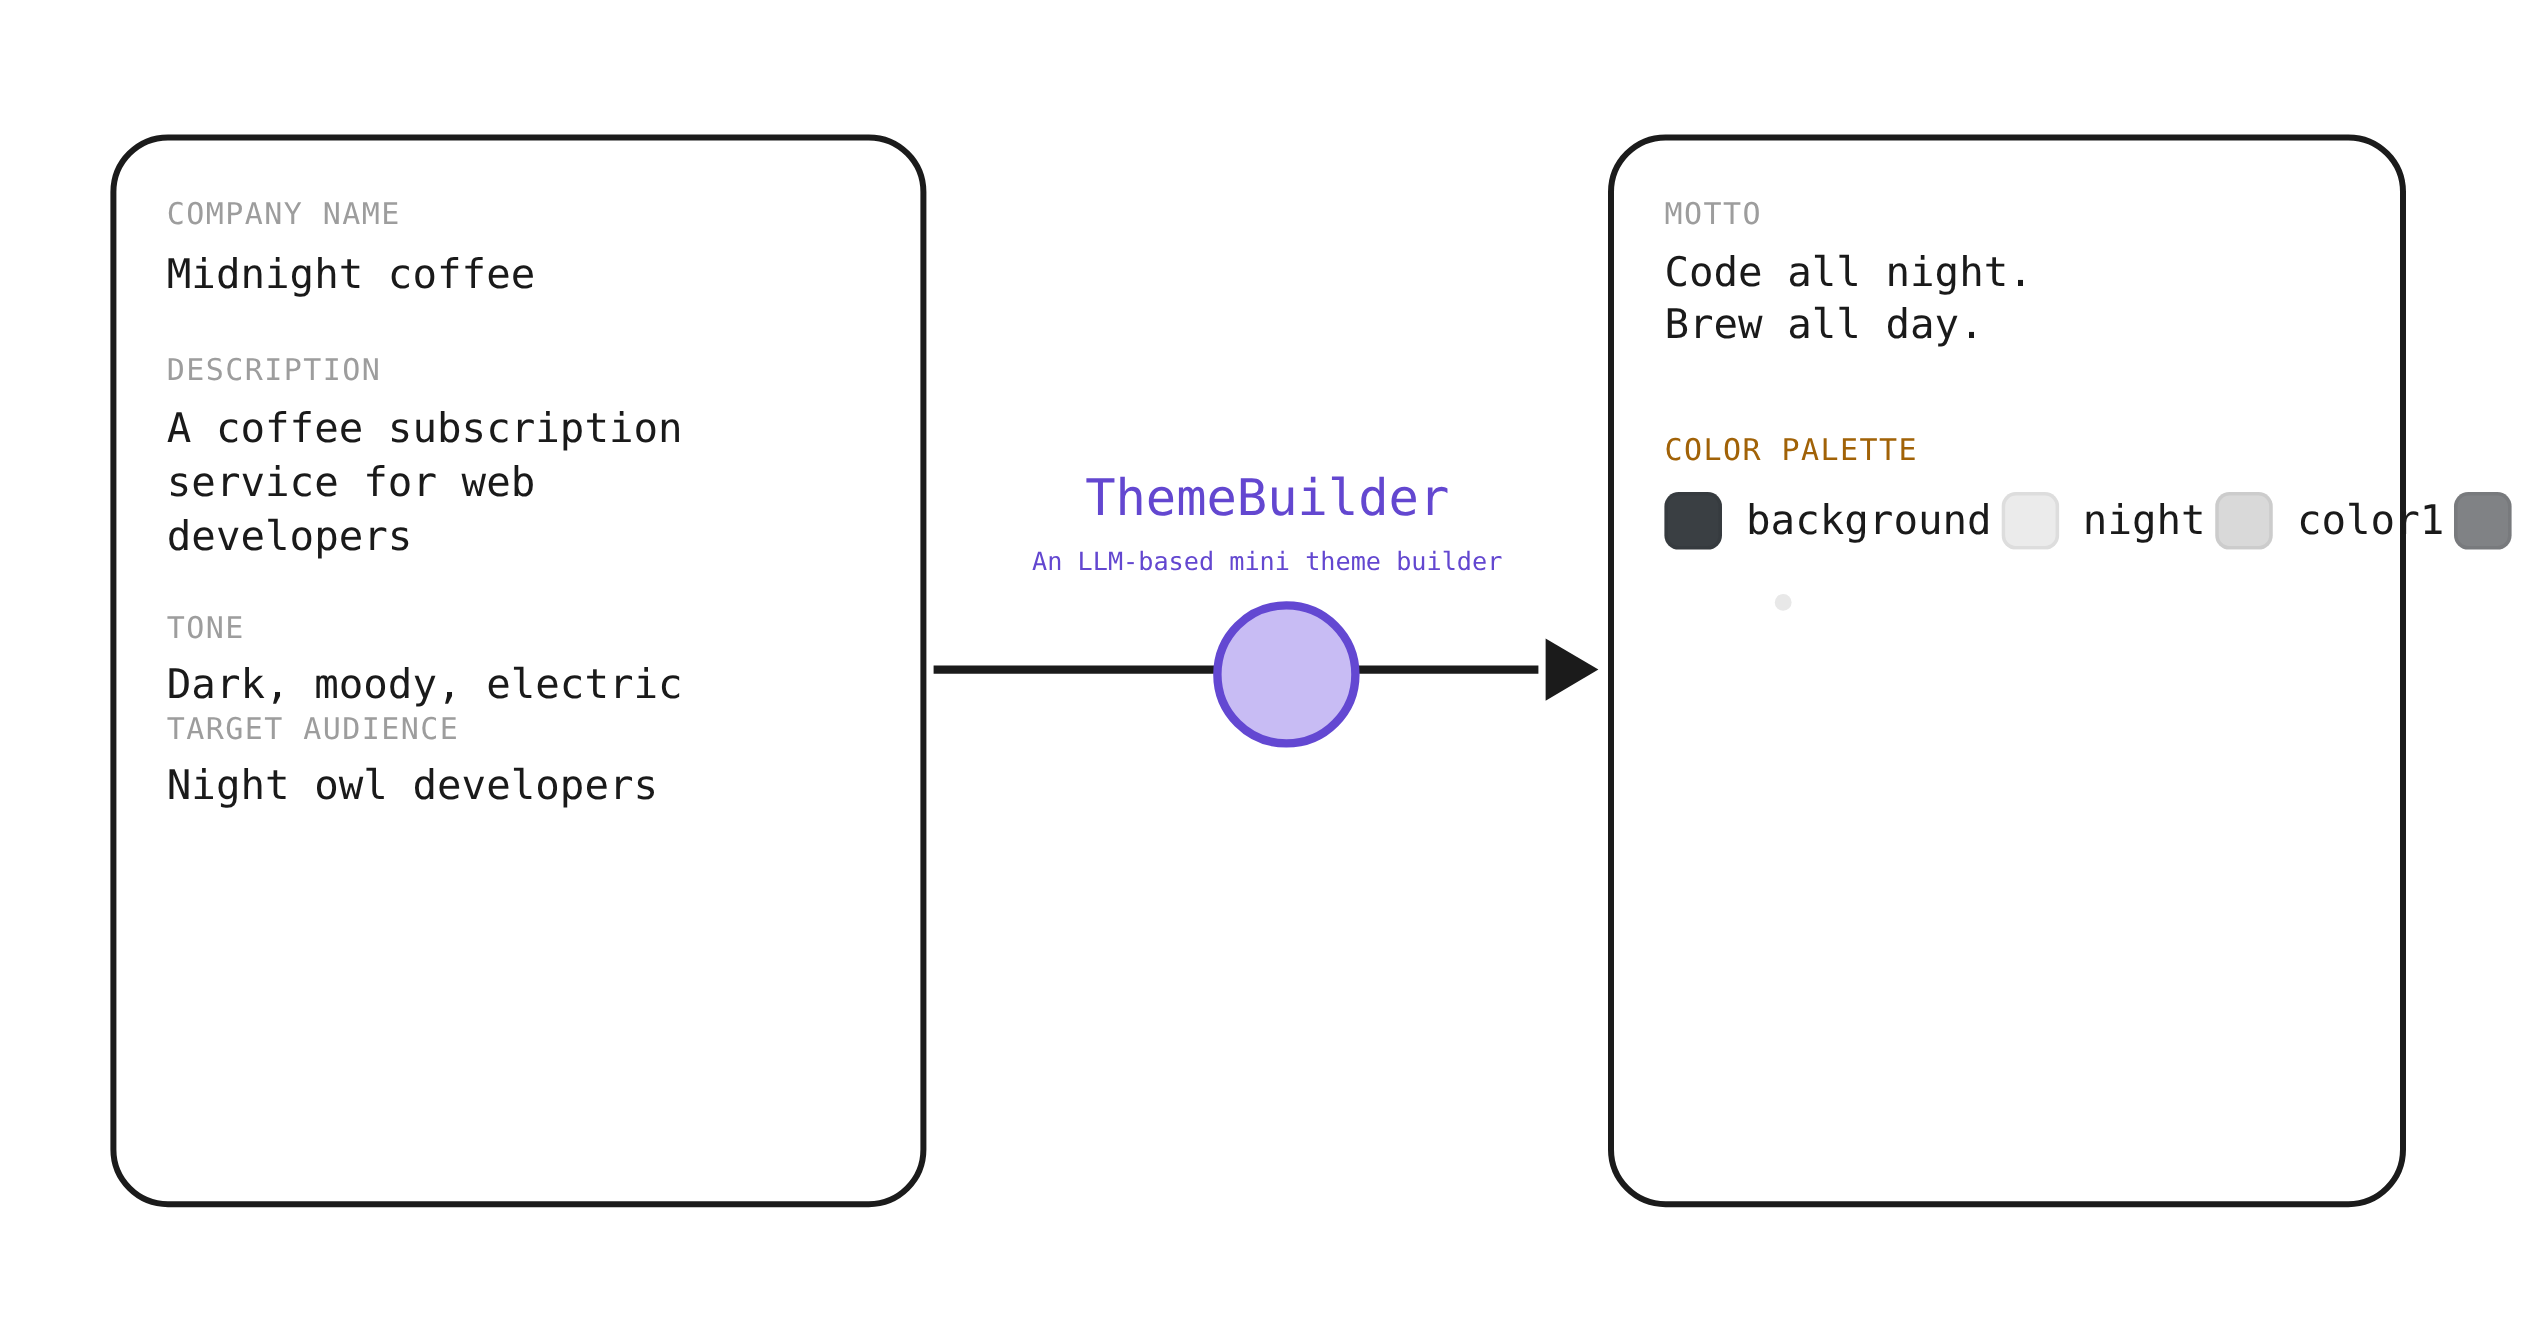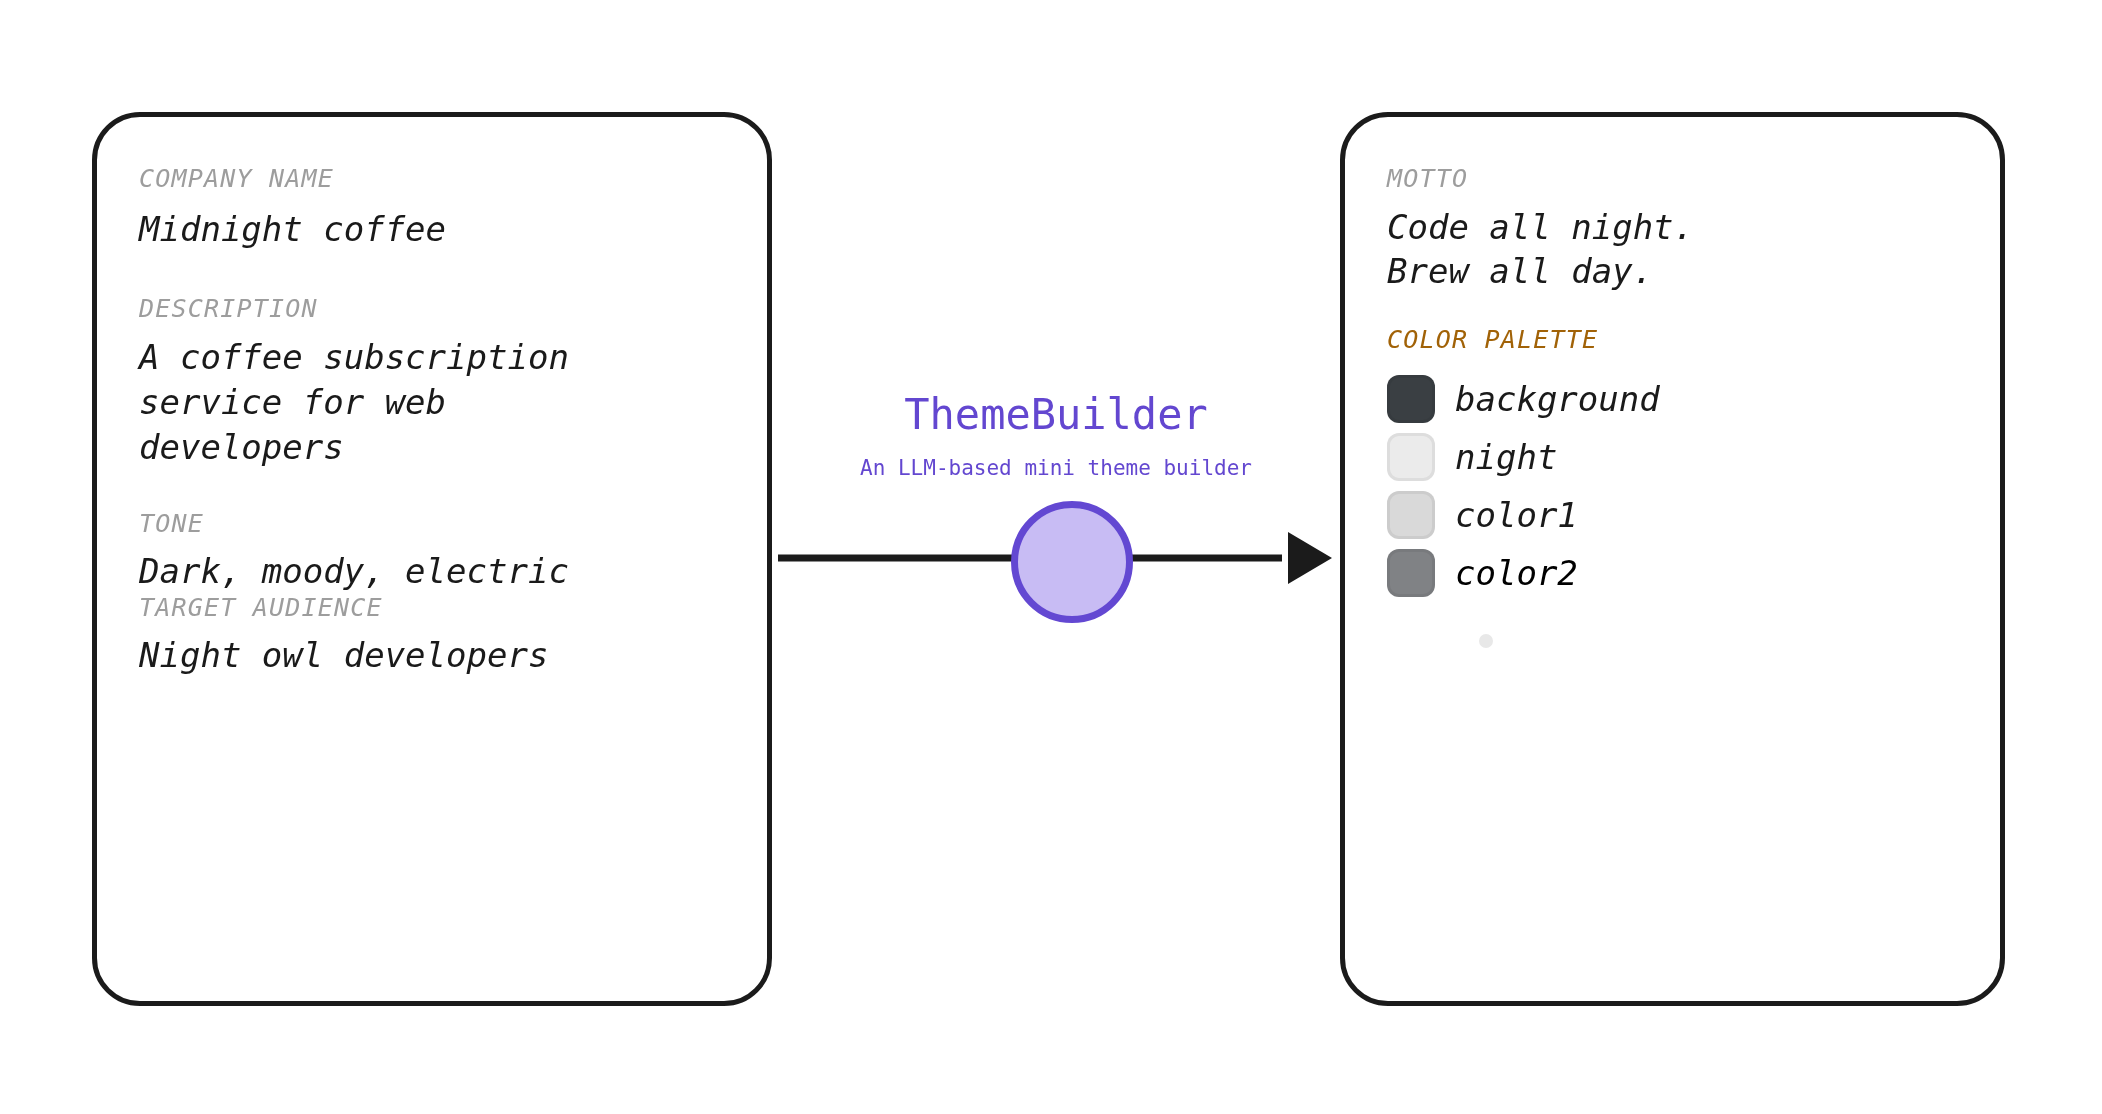--- a/index.html
+++ b/index.html
@@ -28,21 +28,21 @@
   #output-card { left: 1340px; top: 112px; width: 665px; height: 894px; }
 
   .card-inner {
     position: absolute;
     left: 0; top: 0; right: 0; bottom: 0;
     padding: 48px 42px;
     box-sizing: border-box;
   }
 
   
-  .field { margin-bottom: 30px; font-style: italic; }
+  .field { margin-bottom: 30px; }
   .field:last-child { margin-bottom: 0; }
 
   .field-label {
     color: #9d9d9d;
     font-size: 25px;
     letter-spacing: 1.2px;
     line-height: 1.1;
     font-family: "DejaVu Sans Mono", "Liberation Mono", monospace;
     white-space: nowrap;
   }
@@ -55,28 +55,28 @@
     white-space: pre-line;
   }
   #input-card .field-value { max-width: 560px; }
 
   
   .f-company     { margin-bottom: 44px; }
   .f-description { margin-bottom: 40px; }
   .f-audience    { margin-bottom: 38px; }
   .f-tone        { margin-bottom: 0; }
 
-  .f-motto   { margin-bottom: 32px; }
+  .f-motto   { margin-bottom: 67px; }
   .f-palette { margin-bottom: 0; }
 
   
   .palette-list {
     margin-top: 20px;
     display: flex;
-    flex-direction: column;
+    flex-direction: row;
     gap: 8px;
   }
   .palette-row {
     display: flex;
     align-items: center;
     gap: 20px;
     height: 50px;
   }
   .swatch {
     width: 48px;

